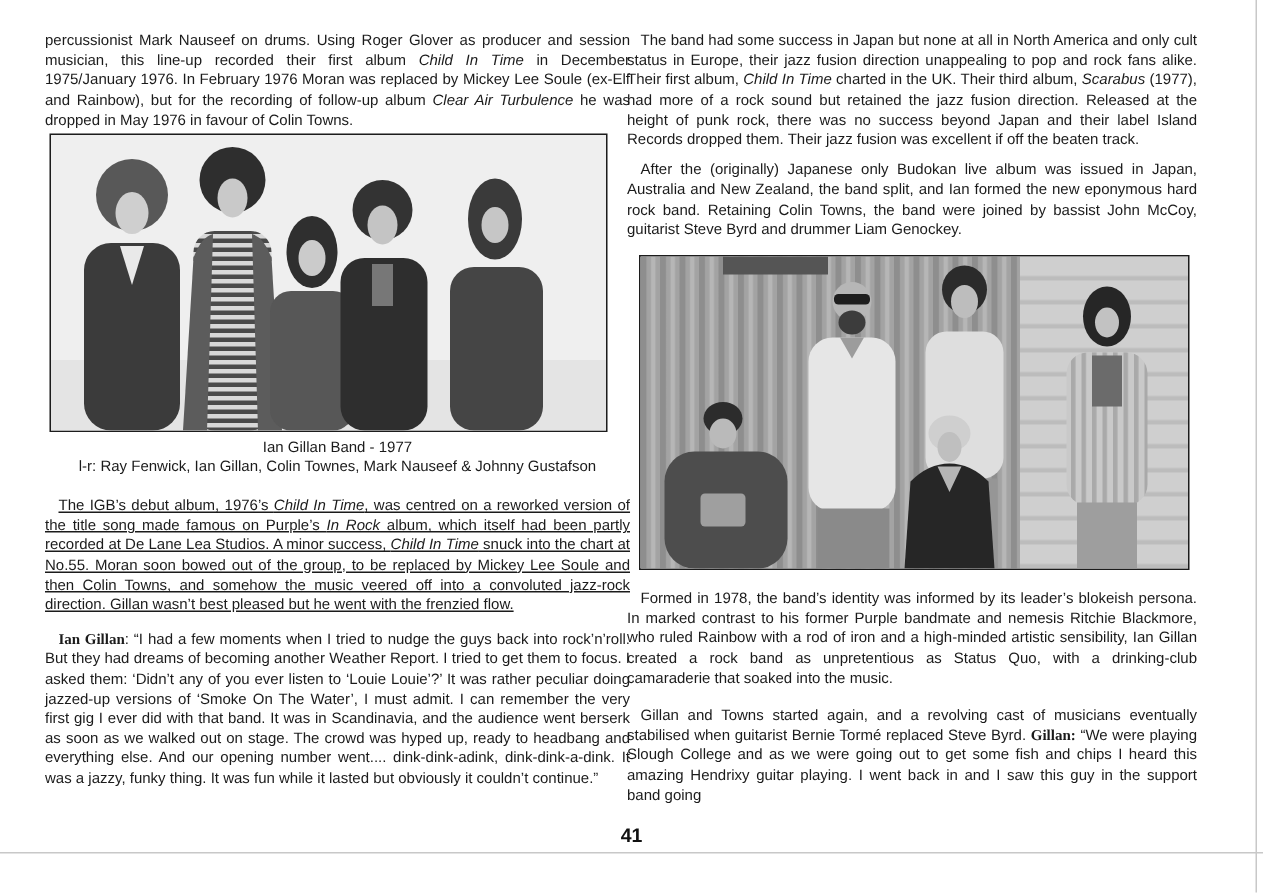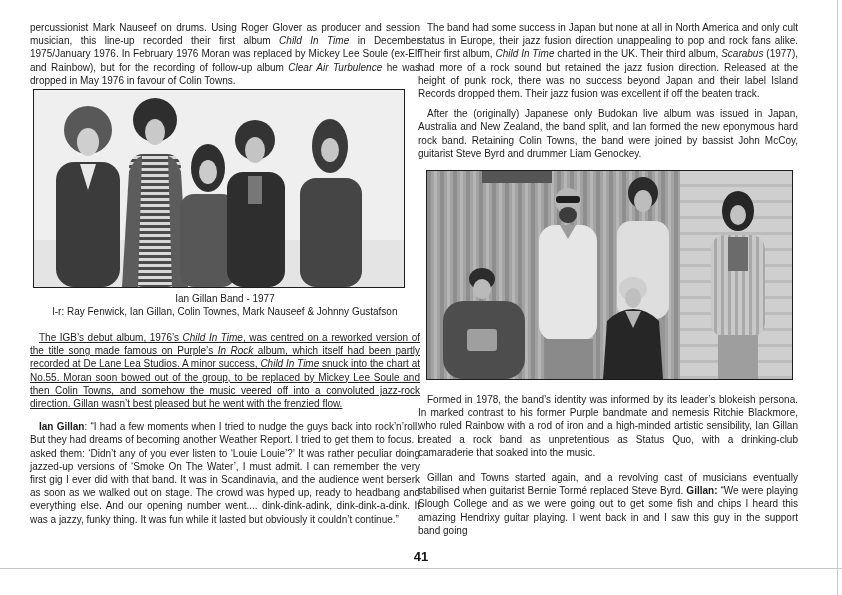--- a/index.html
+++ b/index.html
@@ -6,21 +6,21 @@
   body{
     width:842px;height:595px;background:#ffffff;position:relative;overflow:hidden;
     font-family:"Liberation Sans",sans-serif;color:#1b1b1b;
   }
   .col{position:absolute;top:21px;}
   #col-left{left:30px;width:390px;}
   #col-right{left:418px;width:380px;}
   p.body{font-size:10px;line-height:13.2px;text-align:justify;margin:0;color:#1b1b1b;}
   p.ind{text-indent:9px;}
   .i{font-style:italic;}
-  .b{font-weight:bold;}
+  .b{font-weight:bold;font-family:Liberation Serif, serif;}
   figure{margin:0;padding:0;}
   .photo{display:block;border:1px solid #1c1c1c;background:#efefef;}
   #photo1-fig{margin-top:2px;}
   #photo1{margin-left:3px;}
   #photo2-fig{margin-top:10px;}
   #photo2{margin-left:8px;}
   .cap{text-align:center;font-size:10px;line-height:13px;margin:0;}
   .cap.title{margin-top:4px;}
   .cap.sub{}
   #left-p2{margin-top:13px;text-decoration:underline;}

